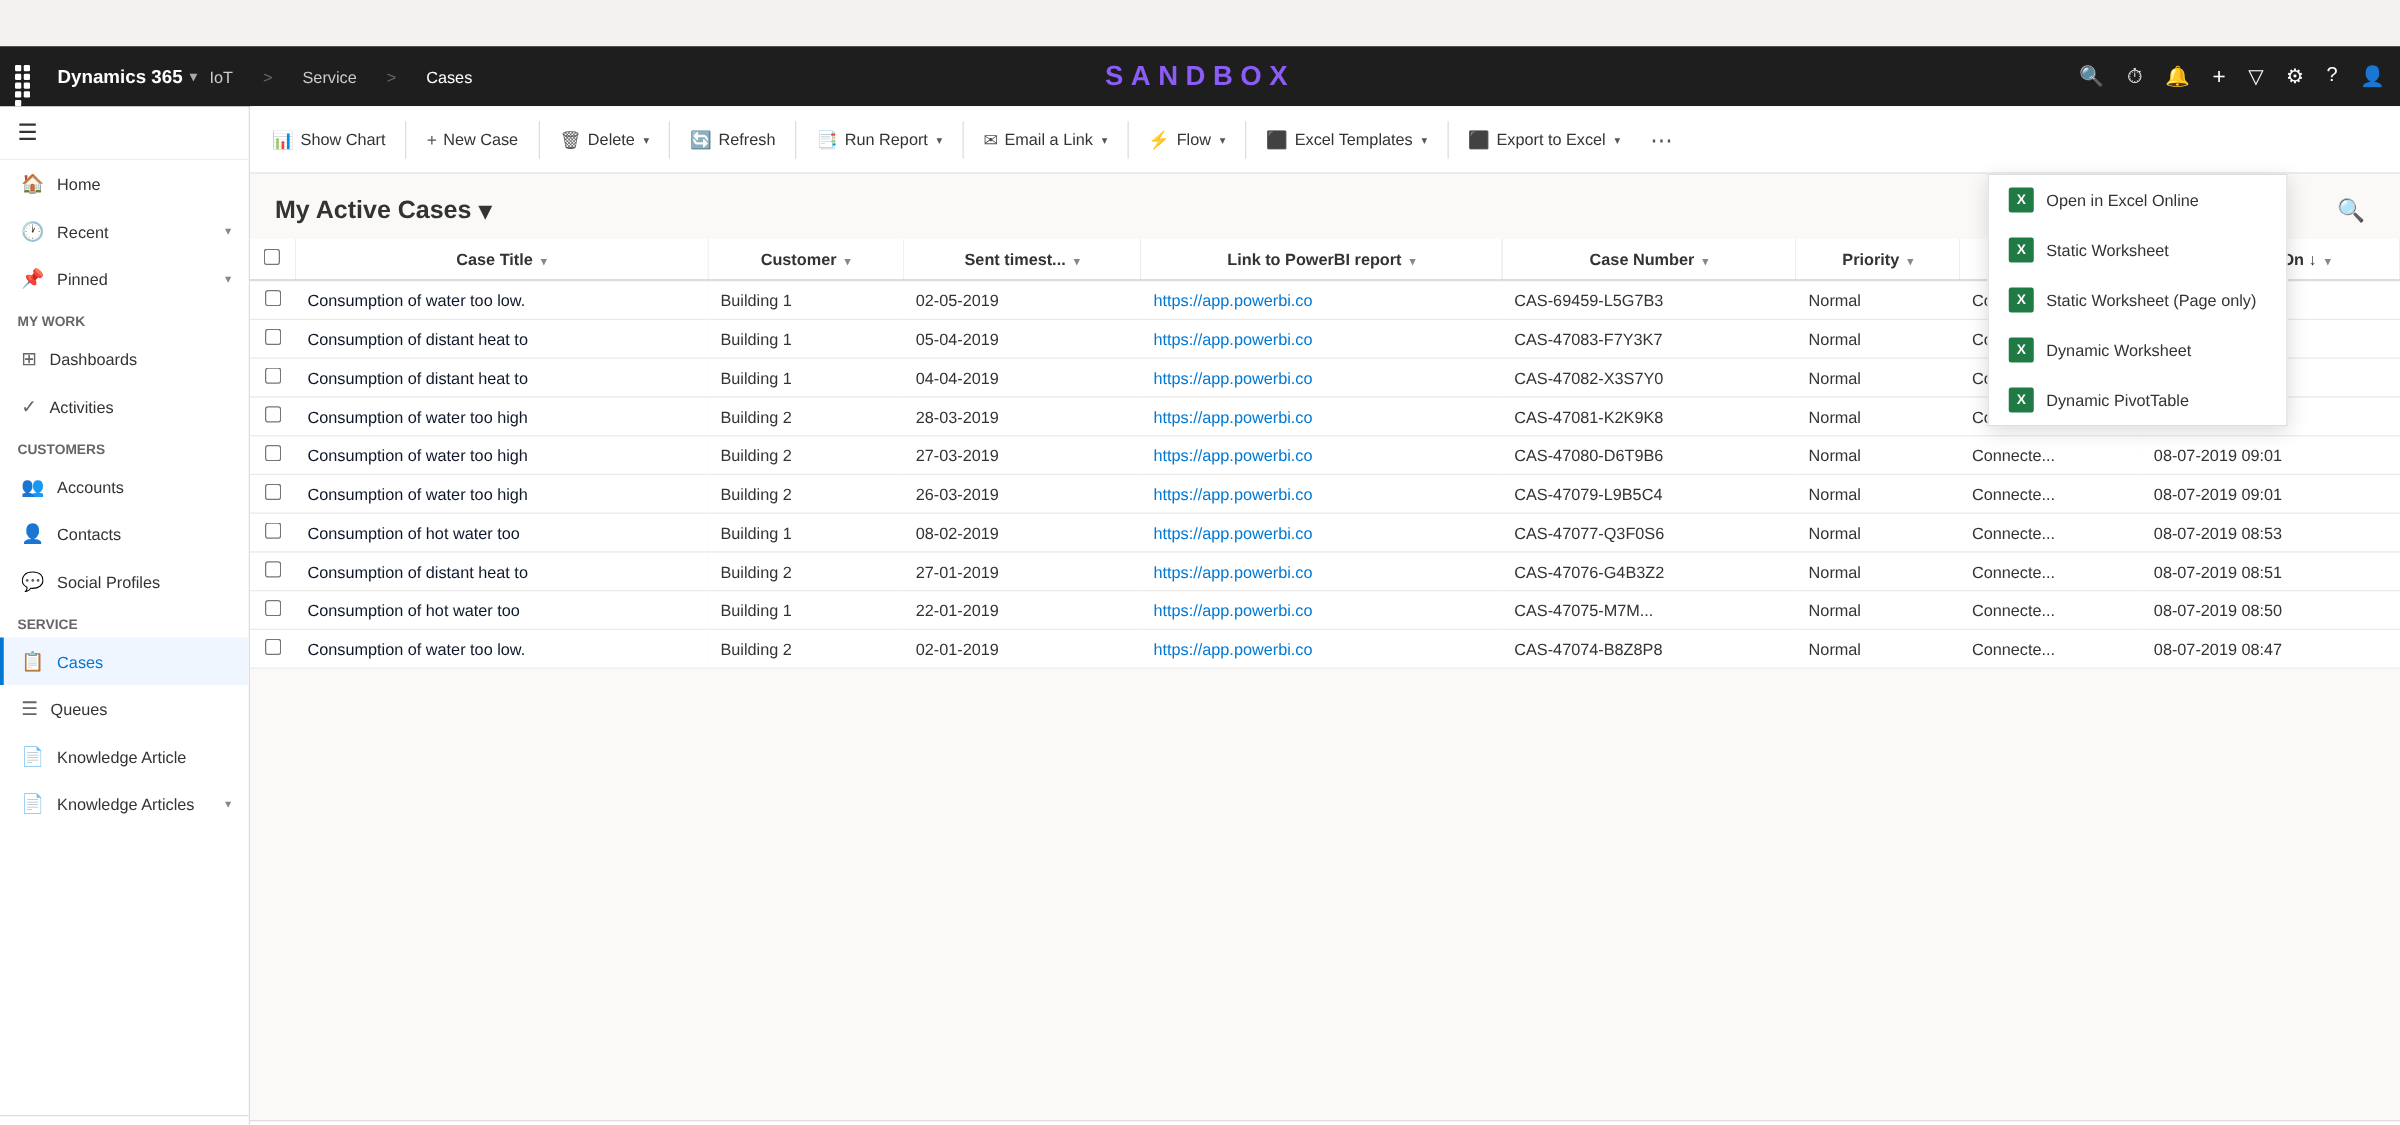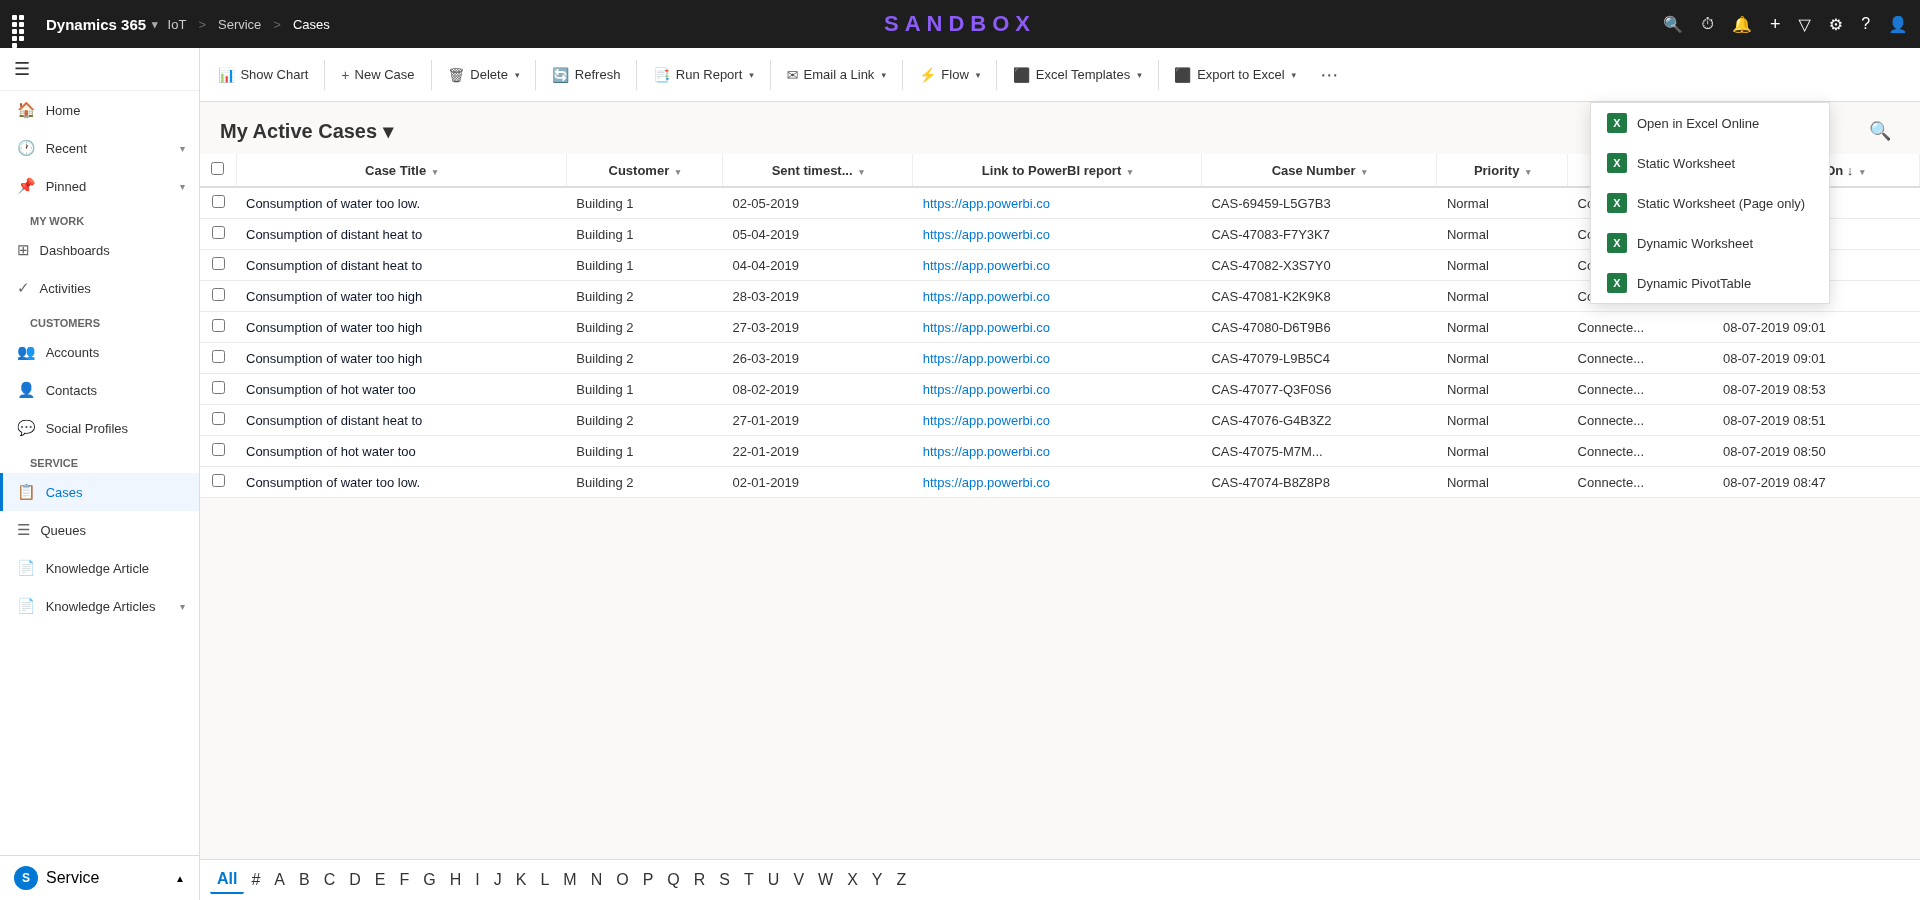--- a/index.html
+++ b/index.html
@@ -4,26 +4,27 @@
   <style>
     * { box-sizing: border-box; margin: 0; padding: 0; font-family: 'Segoe UI', sans-serif; }
     body { width: 1920px; height: 900px; overflow: hidden; background: #f3f2f1; }
 
     
     .top-bar {
       display: flex; align-items: center;
       background: #1e1e1e; color: white;
       height: 48px; padding: 0 12px;
       position: relative;
+      margin-top: 37px;
     }
     .top-bar-left { display: flex; align-items: center; gap: 10px; min-width: 240px; }
     .waffle-icon { display: flex; flex-wrap: wrap; width: 18px; height: 18px; gap: 2px; margin-right: 6px; cursor: pointer; }
     .waffle-dot { width: 5px; height: 5px; background: white; border-radius: 1px; }
     .brand { display: flex; align-items: center; gap: 6px; font-size: 15px; font-weight: 600; color: white; cursor: pointer; }
-    .top-nav-links { display: flex; align-items: center; gap: 8px; font-size: 13px; color: #ccc; }
+    .top-nav-links { display: flex; align-items: center; gap: 20px; font-size: 13px; color: #ccc; }
     .top-nav-links span { cursor: pointer; }
     .top-nav-links .sep { color: #666; margin: 0 4px; }
     .sandbox-title {
       position: absolute; left: 50%; transform: translateX(-50%);
       font-size: 22px; font-weight: 700; letter-spacing: 6px; color: #8b5cf6;
     }
     .top-bar-right { margin-left: auto; display: flex; align-items: center; gap: 18px; color: white; }
     .top-bar-right span { cursor: pointer; font-size: 16px; }
 
     
@@ -33,21 +34,21 @@
       display: flex; flex-direction: column; overflow-y: auto; flex-shrink: 0;
     }
     .sidebar-toggle { padding: 10px 14px; cursor: pointer; color: #333; font-size: 18px; border-bottom: 1px solid #eee; }
     .sidebar-item {
       display: flex; align-items: center; gap: 10px;
       padding: 10px 14px; cursor: pointer; color: #333; font-size: 13px;
       border-left: 3px solid transparent;
     }
     .sidebar-item.active { border-left: 3px solid #0078d4; color: #0078d4; background: #f0f6ff; }
     .sidebar-icon { font-size: 15px; color: #666; }
-    .sidebar-section { padding: 10px 14px 4px; font-size: 11px; font-weight: 700; color: #666; text-transform: uppercase; margin-left: 16px; }
+    .sidebar-section { padding: 10px 14px 4px; font-size: 11px; font-weight: 700; color: #666; text-transform: uppercase; }
     .sidebar-chevron { margin-left: auto; font-size: 10px; color: #888; }
 
     
     .main-content { flex: 1; display: flex; flex-direction: column; overflow: hidden; background: #faf9f8; }
 
     
     .toolbar {
       background: white; border-bottom: 1px solid #ddd;
       display: flex; align-items: center; padding: 0 8px; height: 54px;
       gap: 2px; flex-shrink: 0;

